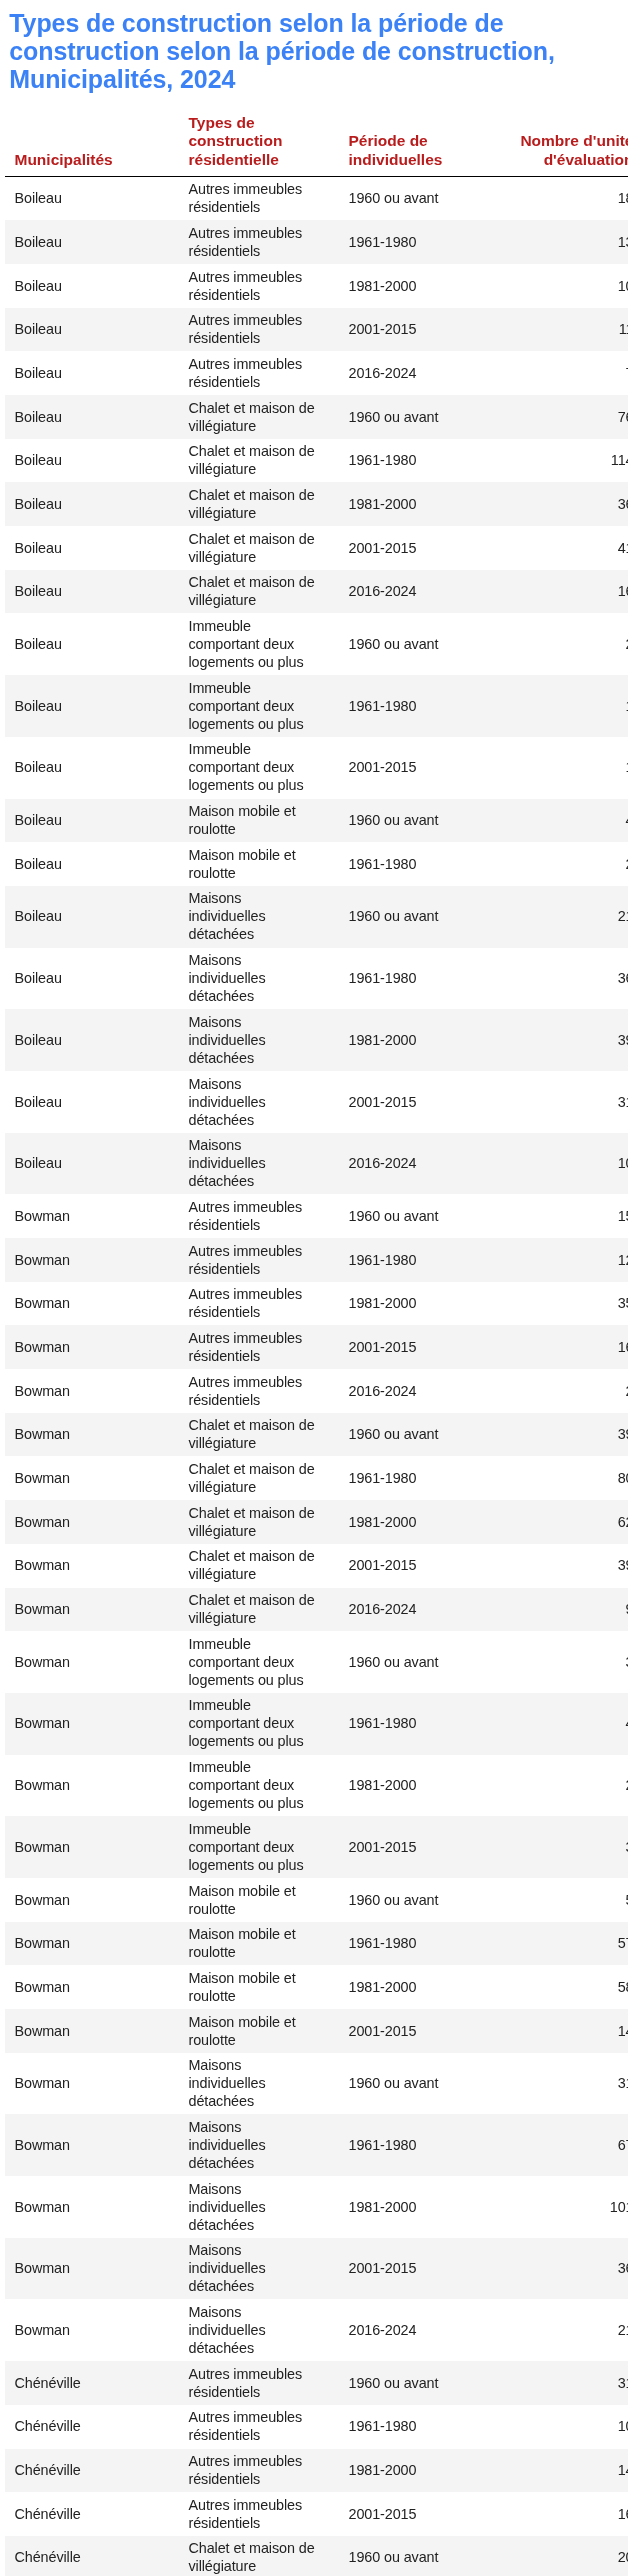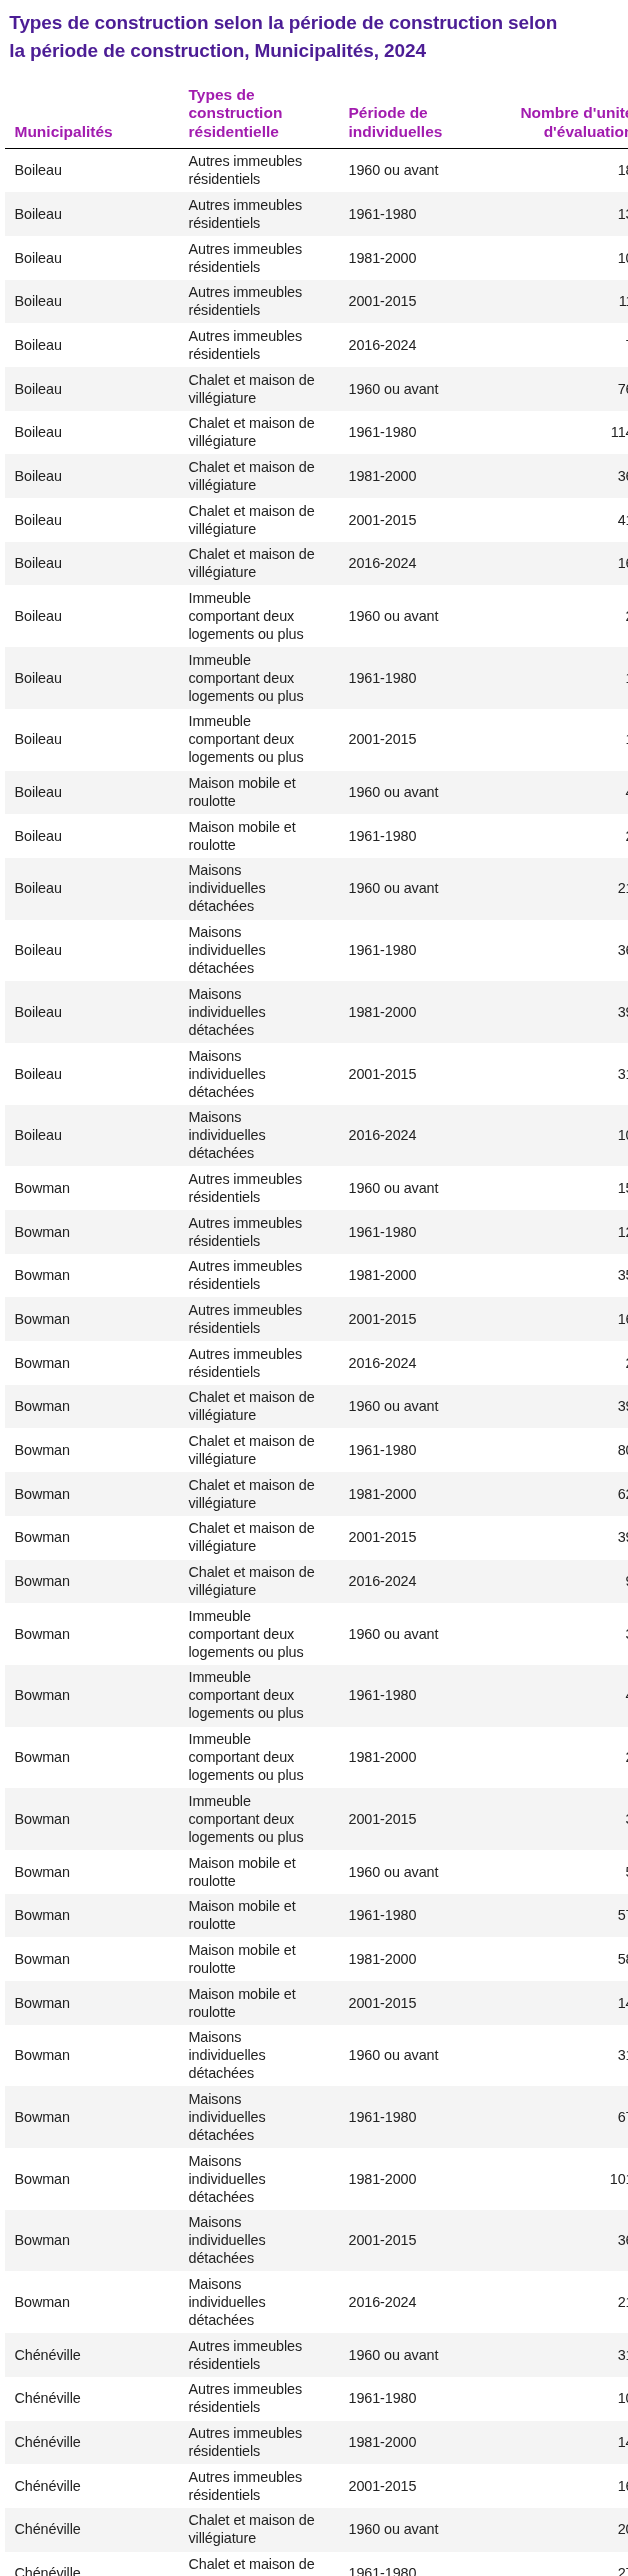--- a/index.html
+++ b/index.html
@@ -8,38 +8,38 @@
     height: 2904px;
     overflow: hidden;
     background: #ffffff;
     font-family: "Liberation Sans", sans-serif;
     color: #222222;
     -webkit-font-smoothing: antialiased;
   }
   .page { padding: 6.2px 5.2px 0 5.2px; }
 
   .title {
-    font-size: 19px;
+    font-size: 25px;
     line-height: 28px;
     font-weight: 700;
-    color: #4c1d95;
+    color: #3b82f6;
     letter-spacing: -0.1px;
     margin: 3.1px 4.1px 20.6px 4.1px;
     max-width: 567px;
   }
 
   table.data-table {
     border-collapse: collapse;
     table-layout: fixed;
     width: 618px;
   }
   thead th {
     font-size: 15.5px;
     font-weight: 700;
-    color: #a21caf;
+    color: #b91c1c;
     line-height: 18.5px;
     text-align: left;
     vertical-align: bottom;
     padding: 0 0 6.2px 0;
     white-space: pre-line;
     border-bottom: 1.5px solid #000000;
   }
   th.col-municipality { width: 174px; padding-left: 9.3px; }
   th.col-type        { width: 160px; }
   th.col-period      { width: 160px; }

